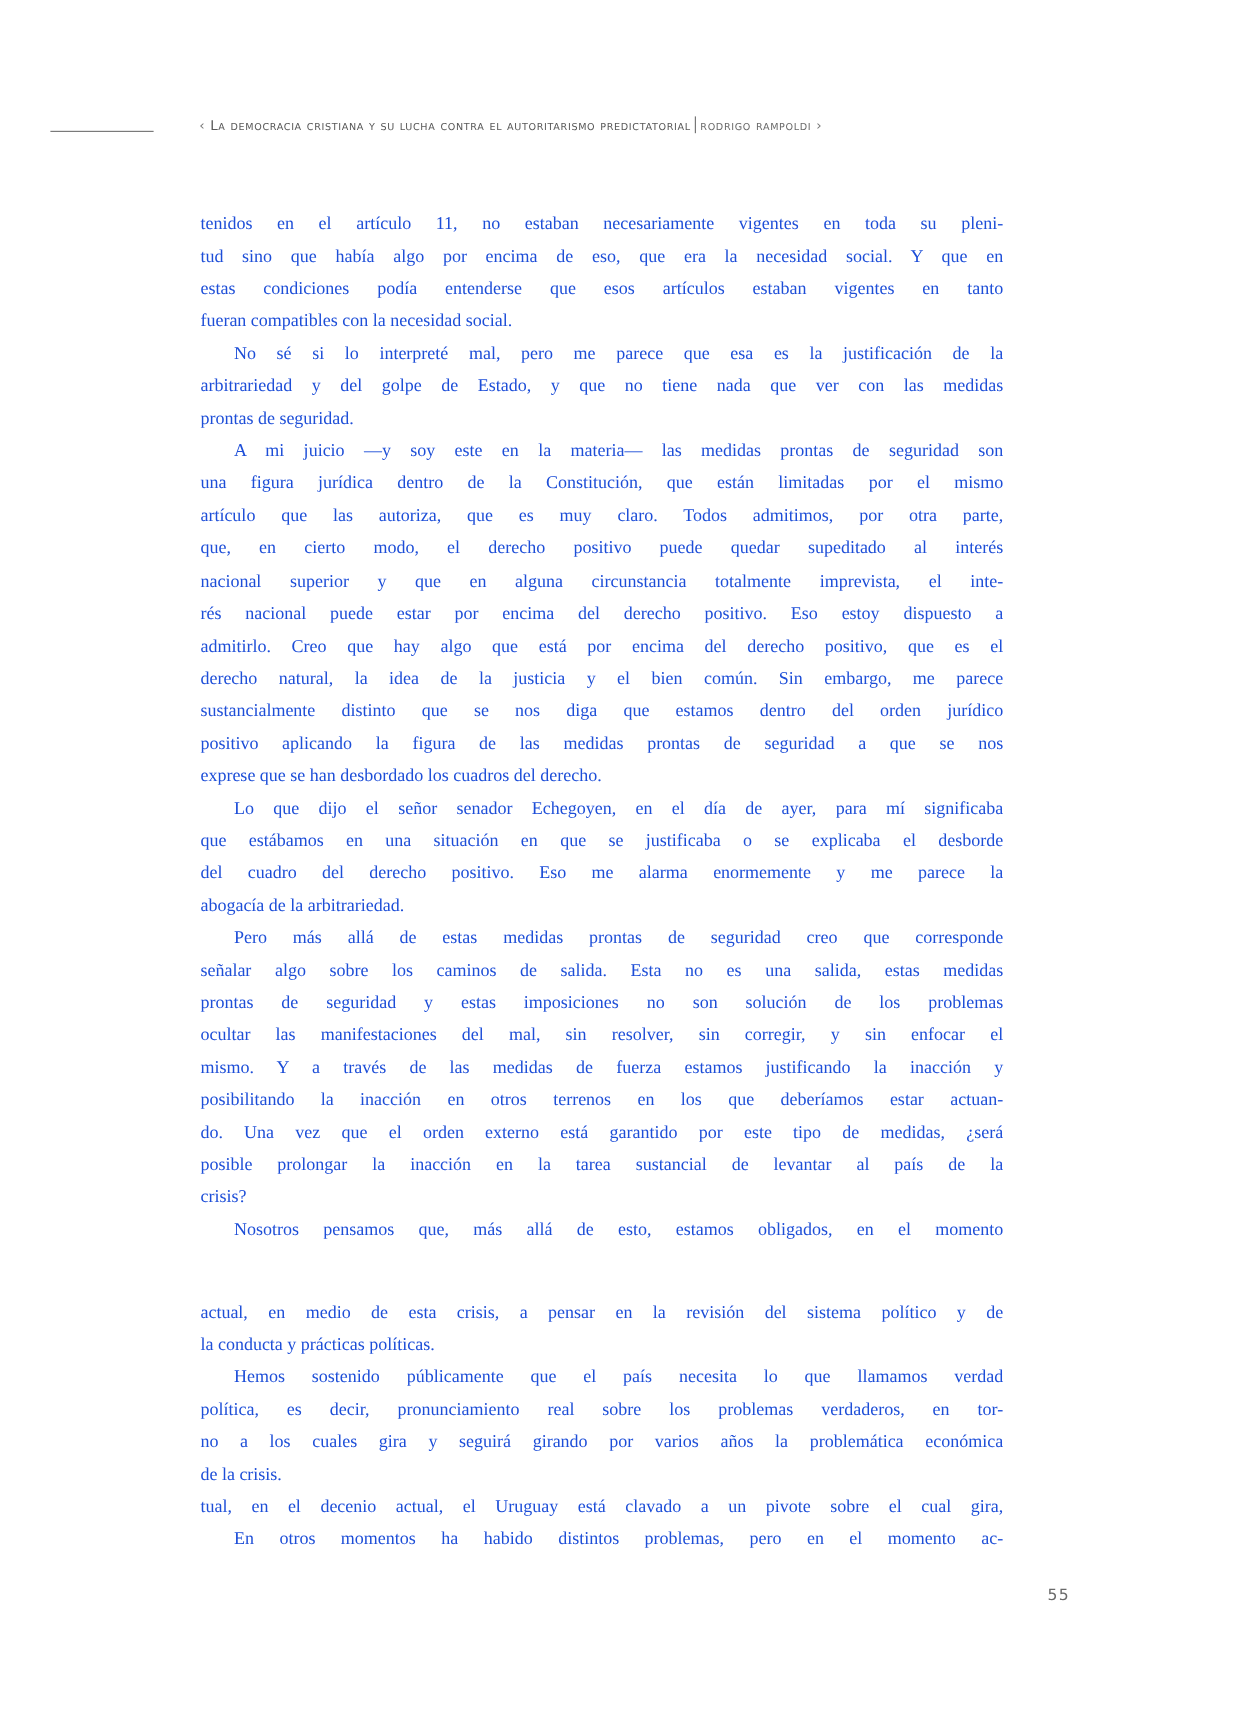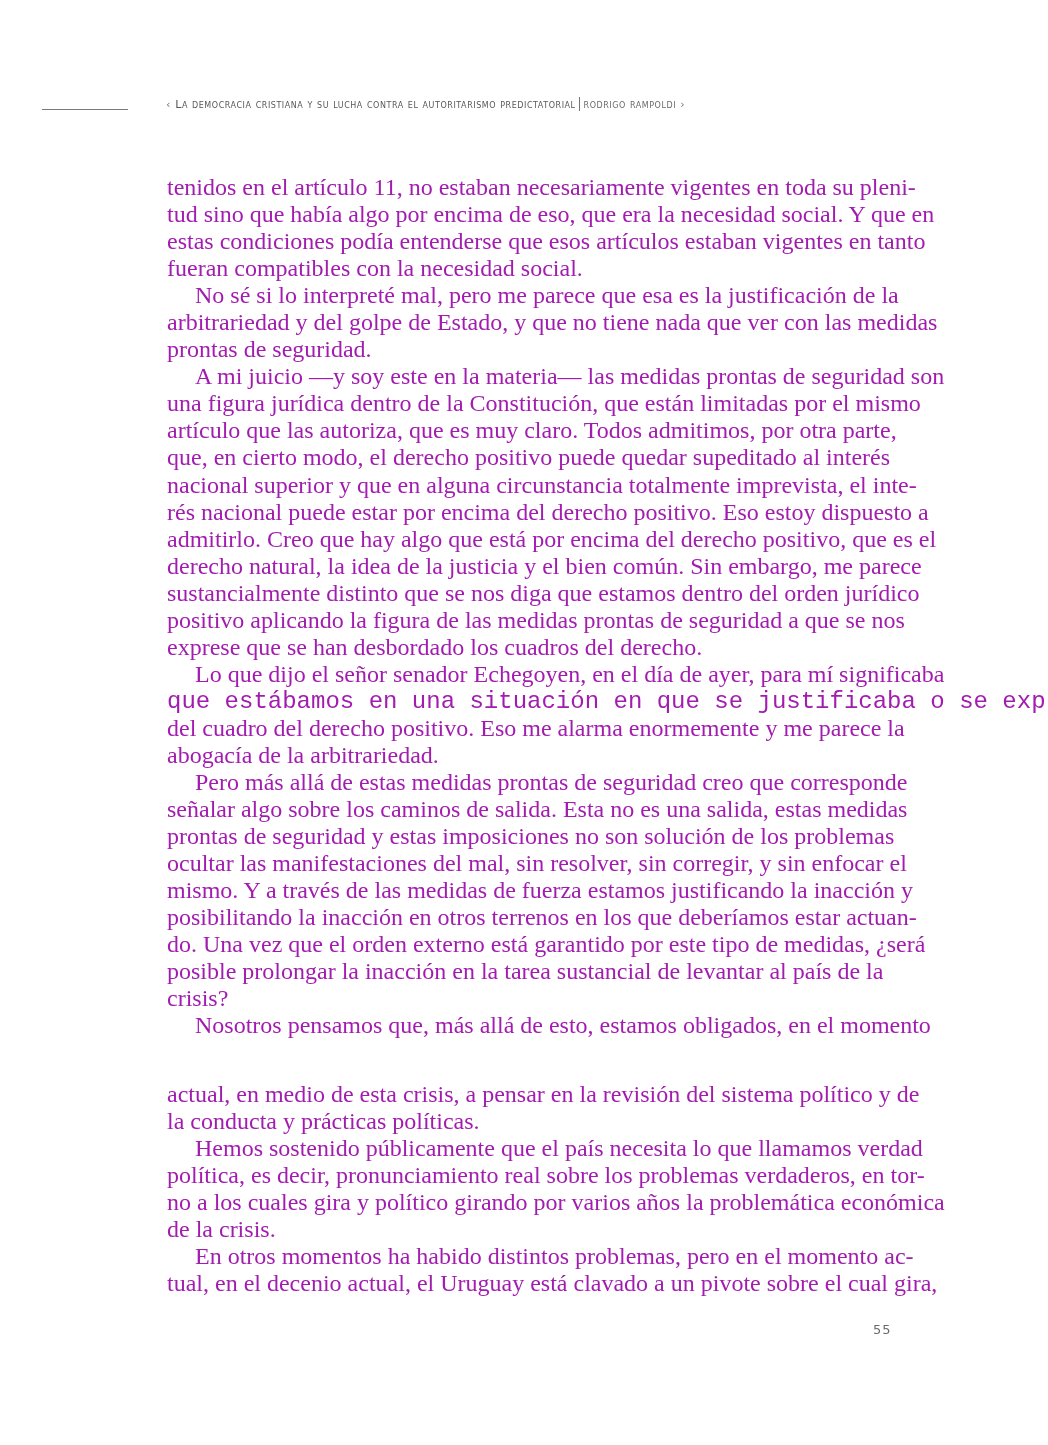--- a/index.html
+++ b/index.html
@@ -43,22 +43,22 @@
     margin: 0 4px 0 3px;
   }
   .running-head .author { color: #6a6a6a; }
 
   .body-text {
     position: absolute;
     left: 167px;
     top: 174px;
     width: 669px;
     font-family: "Liberation Serif", "DejaVu Serif", serif;
-    font-size: 24px;
-    color: #a21caf;
+    font-size: 15px;
+    color: #1d4ed8;
     line-height: 27.05px;
   }
   .line {
     display: block;
     height: 27.05px;
     white-space: nowrap;
     text-align: justify;
     text-align-last: justify;
     overflow: visible;
   }
@@ -109,21 +109,21 @@
       <span class="line" style="white-space: nowrap;">nacional superior y que en alguna circunstancia totalmente imprevista, el inte-</span>
       <span class="line" style="white-space: nowrap;">rés nacional puede estar por encima del derecho positivo. Eso estoy dispuesto a</span>
       <span class="line" style="white-space: nowrap;">admitirlo. Creo que hay algo que está por encima del derecho positivo, que es el</span>
       <span class="line" style="white-space: nowrap;">derecho natural, la idea de la justicia y el bien común. Sin embargo, me parece</span>
       <span class="line" style="white-space: nowrap;">sustancialmente distinto que se nos diga que estamos dentro del orden jurídico</span>
       <span class="line" style="white-space: nowrap;">positivo aplicando la figura de las medidas prontas de seguridad a que se nos</span>
       <span class="line last" style="white-space: nowrap;">exprese que se han desbordado los cuadros del derecho.</span>
     </div>
     <div class="paragraph">
       <span class="line indent" style="white-space: nowrap;">Lo que dijo el señor senador Echegoyen, en el día de ayer, para mí significaba</span>
-      <span class="line" style="white-space: nowrap; font-family: Liberation Mono, monospace;">que estábamos en una situación en que se justificaba o se explicaba el desborde</span>
+      <span class="line" style="white-space: nowrap;">que estábamos en una situación en que se justificaba o se explicaba el desborde</span>
       <span class="line" style="white-space: nowrap;">del cuadro del derecho positivo. Eso me alarma enormemente y me parece la</span>
       <span class="line last" style="white-space: nowrap;">abogacía de la arbitrariedad.</span>
     </div>
     <div class="paragraph">
       <span class="line indent" style="white-space: nowrap;">Pero más allá de estas medidas prontas de seguridad creo que corresponde</span>
       <span class="line" style="white-space: nowrap;">señalar algo sobre los caminos de salida. Esta no es una salida, estas medidas</span>
       <span class="line" style="white-space: nowrap;">prontas de seguridad y estas imposiciones no son solución de los problemas</span>
       <span class="line" style="white-space: nowrap;">ocultar las manifestaciones del mal, sin resolver, sin corregir, y sin enfocar el</span>
       <span class="line" style="white-space: nowrap;">mismo. Y a través de las medidas de fuerza estamos justificando la inacción y</span>
       <span class="line" style="white-space: nowrap;">posibilitando la inacción en otros terrenos en los que deberíamos estar actuan-</span>
@@ -132,22 +132,22 @@
       <span class="line last" style="white-space: nowrap;">crisis?</span>
     </div>
     <div class="paragraph">
       <span class="line indent" style="white-space: nowrap;">Nosotros pensamos que, más allá de esto, estamos obligados, en el momento</span>
       <span class="line" style="white-space: nowrap; margin-top: 41px;">actual, en medio de esta crisis, a pensar en la revisión del sistema político y de</span>
       <span class="line last" style="white-space: nowrap;">la conducta y prácticas políticas.</span>
     </div>
     <div class="paragraph">
       <span class="line indent" style="white-space: nowrap;">Hemos sostenido públicamente que el país necesita lo que llamamos verdad</span>
       <span class="line" style="white-space: nowrap;">política, es decir, pronunciamiento real sobre los problemas verdaderos, en tor-</span>
-      <span class="line" style="white-space: nowrap;">no a los cuales gira y político girando por varios años la problemática económica</span>
+      <span class="line" style="white-space: nowrap;">no a los cuales gira y seguirá girando por varios años la problemática económica</span>
       <span class="line last" style="white-space: nowrap;">de la crisis.</span>
     </div>
     <div class="paragraph">
+      <span class="line" style="white-space: nowrap;">tual, en el decenio actual, el Uruguay está clavado a un pivote sobre el cual gira,</span>
       <span class="line indent" style="white-space: nowrap;">En otros momentos ha habido distintos problemas, pero en el momento ac-</span>
-      <span class="line" style="white-space: nowrap;">tual, en el decenio actual, el Uruguay está clavado a un pivote sobre el cual gira,</span>
     </div>
   </div>
 
 <div class="page-number">55</div>
 
 </body></html>

